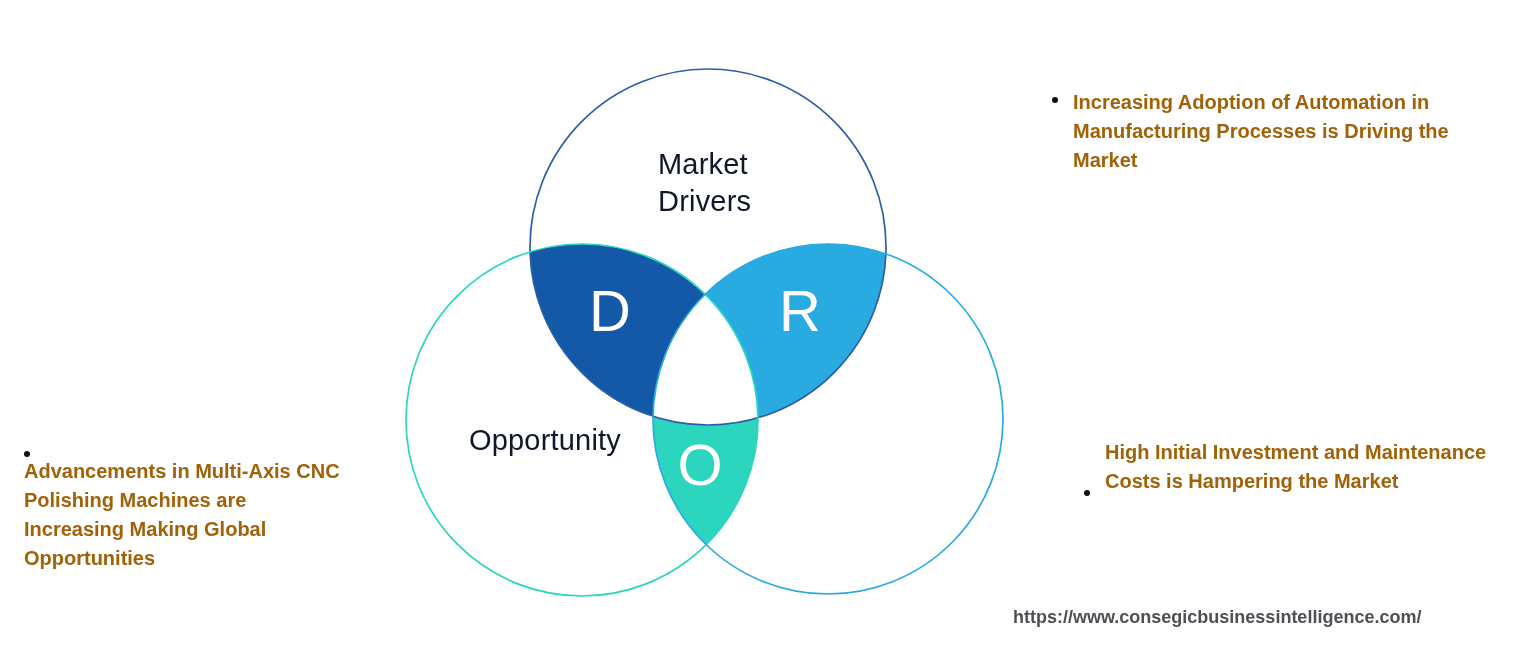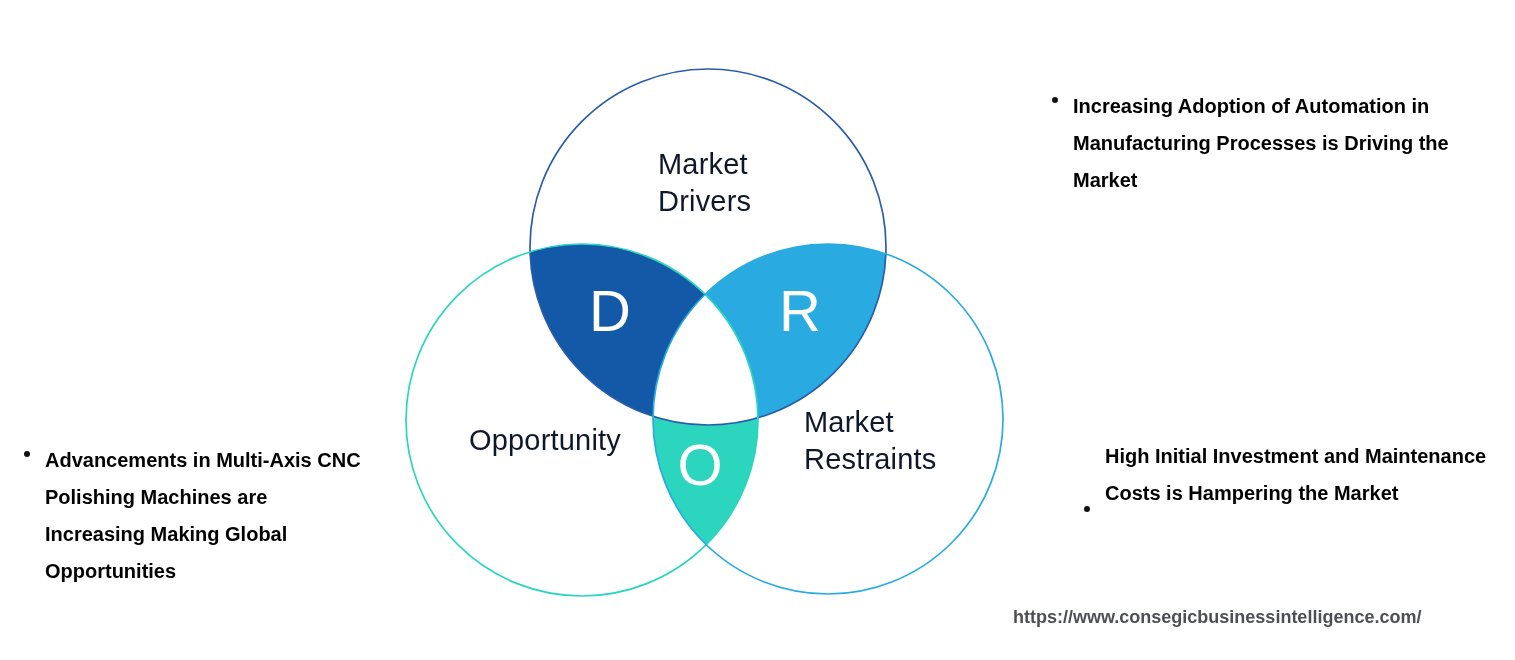--- a/index.html
+++ b/index.html
@@ -46,23 +46,23 @@
     flex: 0 0 auto;
     width: 6px;
     height: 6px;
     border-radius: 50%;
     background: #111111;
     margin-top: 9px;
     margin-right: 15px;
   }
   .bullet-text {
     font-size: 20px;
-    line-height: 37px;
+    line-height: 29px;
     font-weight: 600;
-    color: #000000;
+    color: #a16207;
   }
   .source-url {
     font-size: 18px;
     line-height: 22px;
     color: #4d4f54;
     font-weight: 700;
   }
 </style>
 </head>
 <body>
@@ -104,23 +104,22 @@
     <circle cx="582" cy="420" r="176" fill="none" stroke-width="1.7" stroke="#2BD5BE"></circle>
     <circle cx="828" cy="419" r="175" fill="none" stroke-width="1.7" stroke="#29ABE2"></circle>
   </svg>
 
   <div class="overlay lens-letter" style="left:570px; top:276px; width:80px;">D</div>
   <div class="overlay lens-letter" style="left:760px; top:276px; width:80px;">R</div>
   <div class="overlay lens-letter" style="left:660px; top:430px; width:80px;">O</div>
 
   <div class="overlay circle-label" style="left:658px; top:146px; width:135px;">Market Drivers</div>
   <div class="overlay circle-label" style="left:445px; top:422px; width:200px;text-align:center;">Opportunity</div>
-  <div class="overlay circle-label" style="left:804px; top:404px; width:160px;">Market Restraints</div>
 
-  <div class="overlay bullet" style="left:24px; top:442px; width:350px;">
+  <div class="overlay bullet" style="left:24px; top:442px; width:350px;flex-direction:column;">
     <span class="bullet-dot"></span>
     <div class="bullet-text" style="width:322px;">Advancements in Multi-Axis CNC Polishing Machines are Increasing Making Global Opportunities</div>
   </div>
 
   <div class="overlay bullet" style="left:1052px; top:88px; width:430px;">
     <span class="bullet-dot"></span>
     <div class="bullet-text" style="width:405px;">Increasing Adoption of Automation in Manufacturing Processes is Driving the Market</div>
   </div>
 
   <div class="overlay bullet" style="left:1084px; top:438px; width:430px;align-items:flex-end;">

